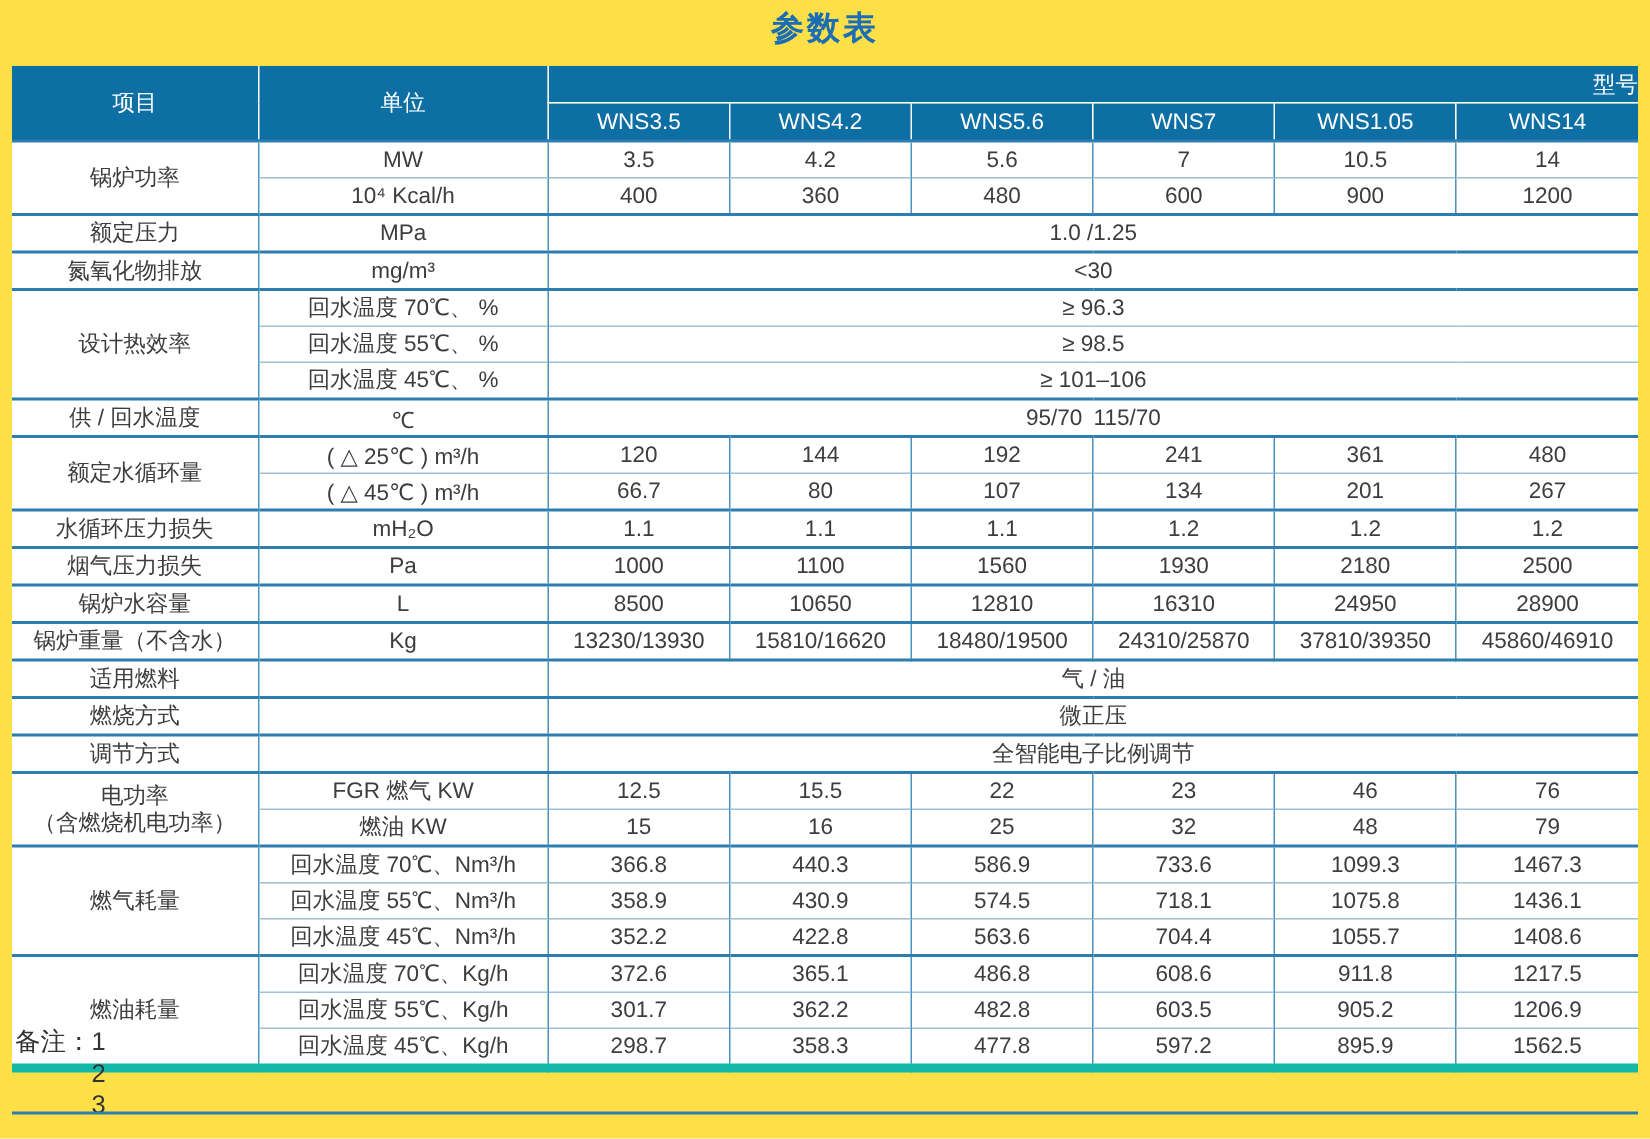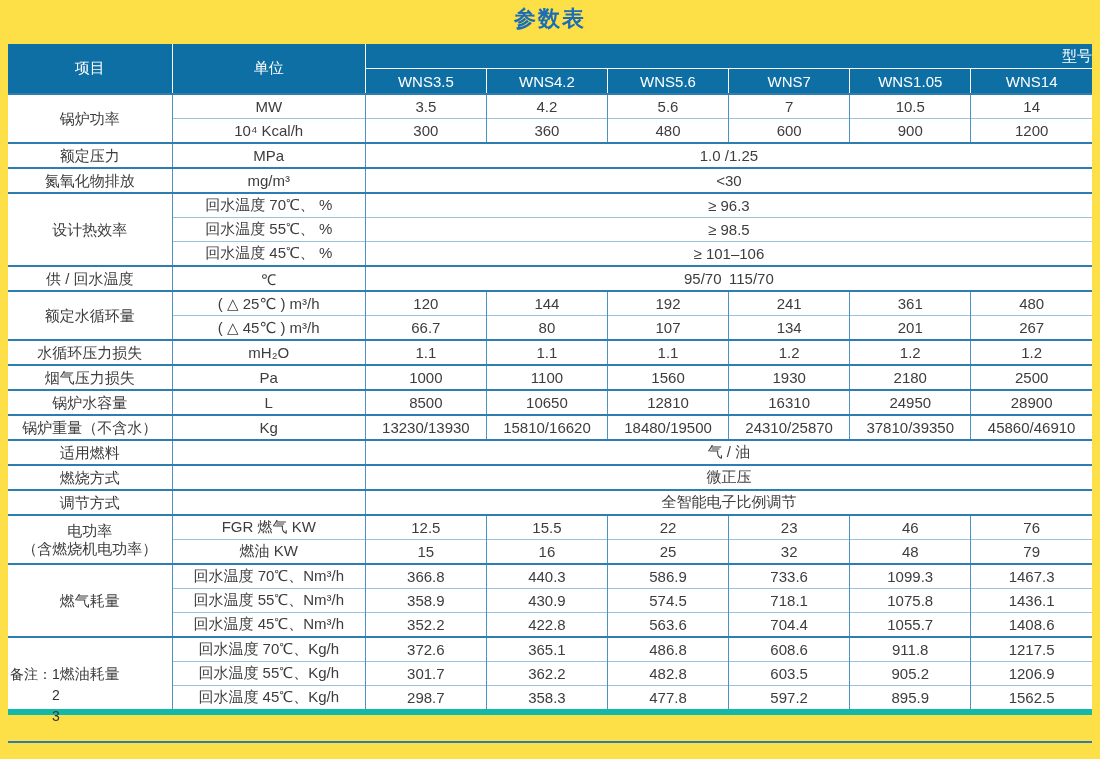--- a/index.html
+++ b/index.html
@@ -47,22 +47,22 @@
     border-top:1px solid #9cc1dc;
     background:#fff;
   }
   tbody tr.group-start td{border-top:2px solid #2e7db1;}
   td.unit-cell, td.value-cell{border-left:1px solid #4a93c2;}
   td.item-cell{
     white-space:pre-line;
     line-height:18px;
   }
   .notes{
-    position:absolute;left:10px;top:664px;width:1080px;
-    font-size:14px;color:#333;
+    position:absolute;left:10px;top:684px;width:1080px;
+    font-size:17px;color:#333;
     display:flex;
   }
   .notes-label{flex:0 0 auto;line-height:21px;}
   .notes-list{flex:1;line-height:21px;}
   .note-item{display:flex;}
   .note-num{flex:0 0 20px;text-align:left;}
   .bottom-rule{
     position:absolute;left:8px;top:741px;width:1084px;height:0;
     border-top:2px solid #2e7db1;
   }
@@ -106,21 +106,21 @@
           <td class="unit-cell">MW</td>
           <td class="value-cell">3.5</td>
           <td class="value-cell">4.2</td>
           <td class="value-cell">5.6</td>
           <td class="value-cell">7</td>
           <td class="value-cell">10.5</td>
           <td class="value-cell">14</td>
         </tr>
         <tr>
           <td class="unit-cell">10⁴ Kcal/h</td>
-          <td class="value-cell">300</td>
+          <td class="value-cell">400</td>
           <td class="value-cell">360</td>
           <td class="value-cell">480</td>
           <td class="value-cell">600</td>
           <td class="value-cell">900</td>
           <td class="value-cell">1200</td>
         </tr>
         <tr class="group-start">
           <td class="item-cell" rowspan="1">额定压力</td>
           <td class="unit-cell">MPa</td>
           <td class="value-cell" colspan="6">1.0 /1.25</td>

